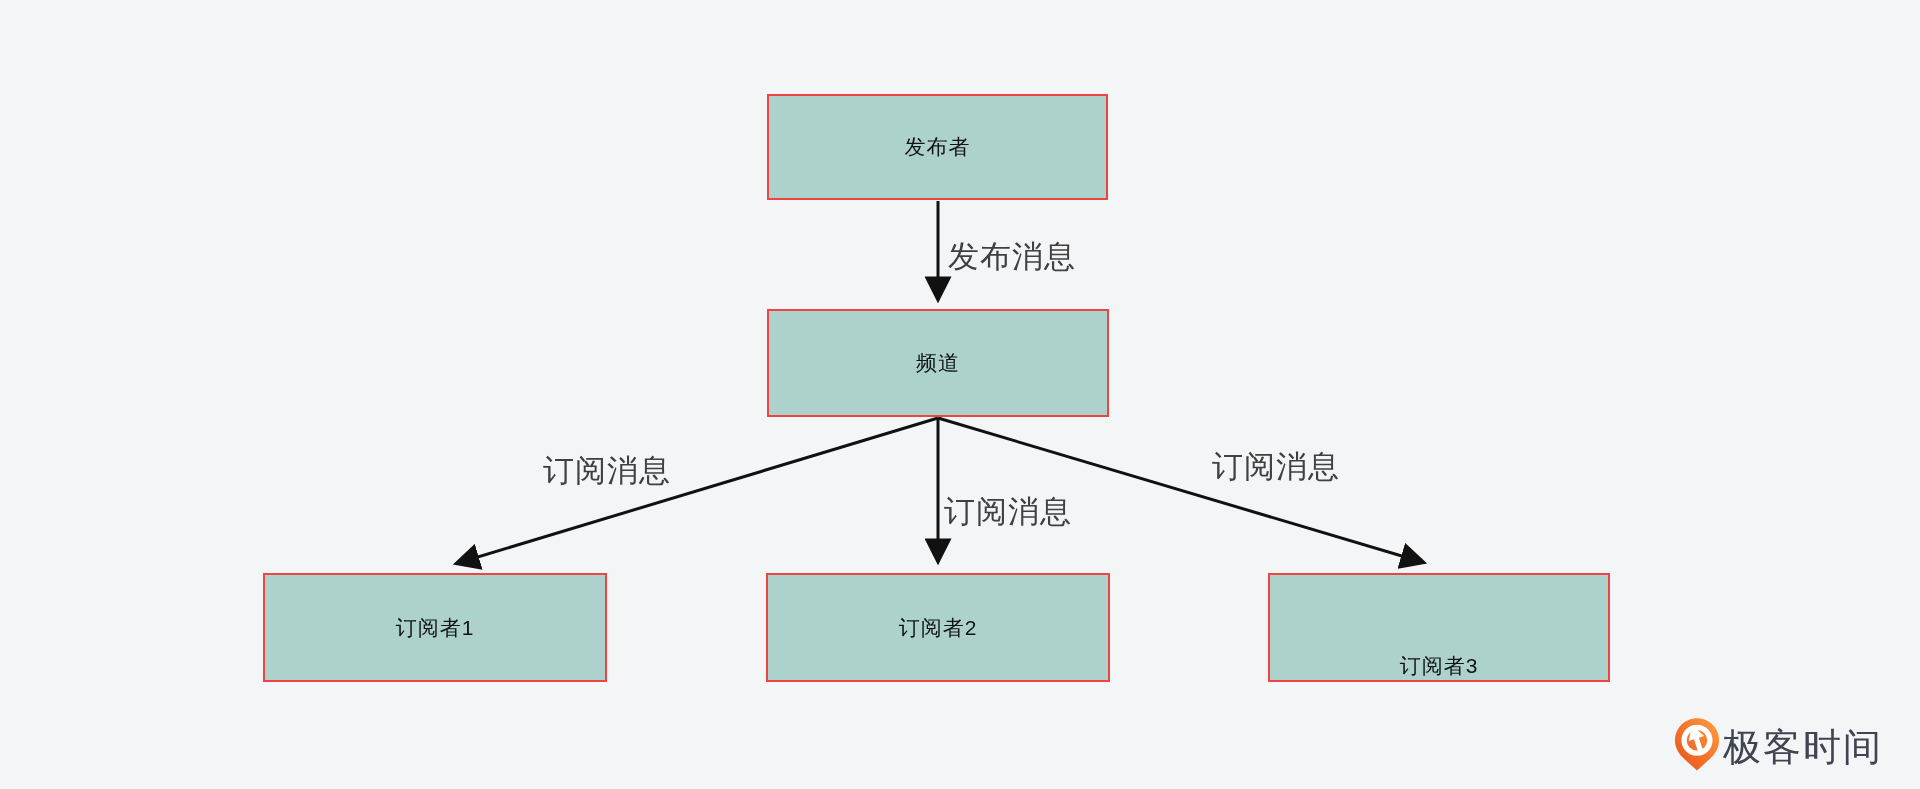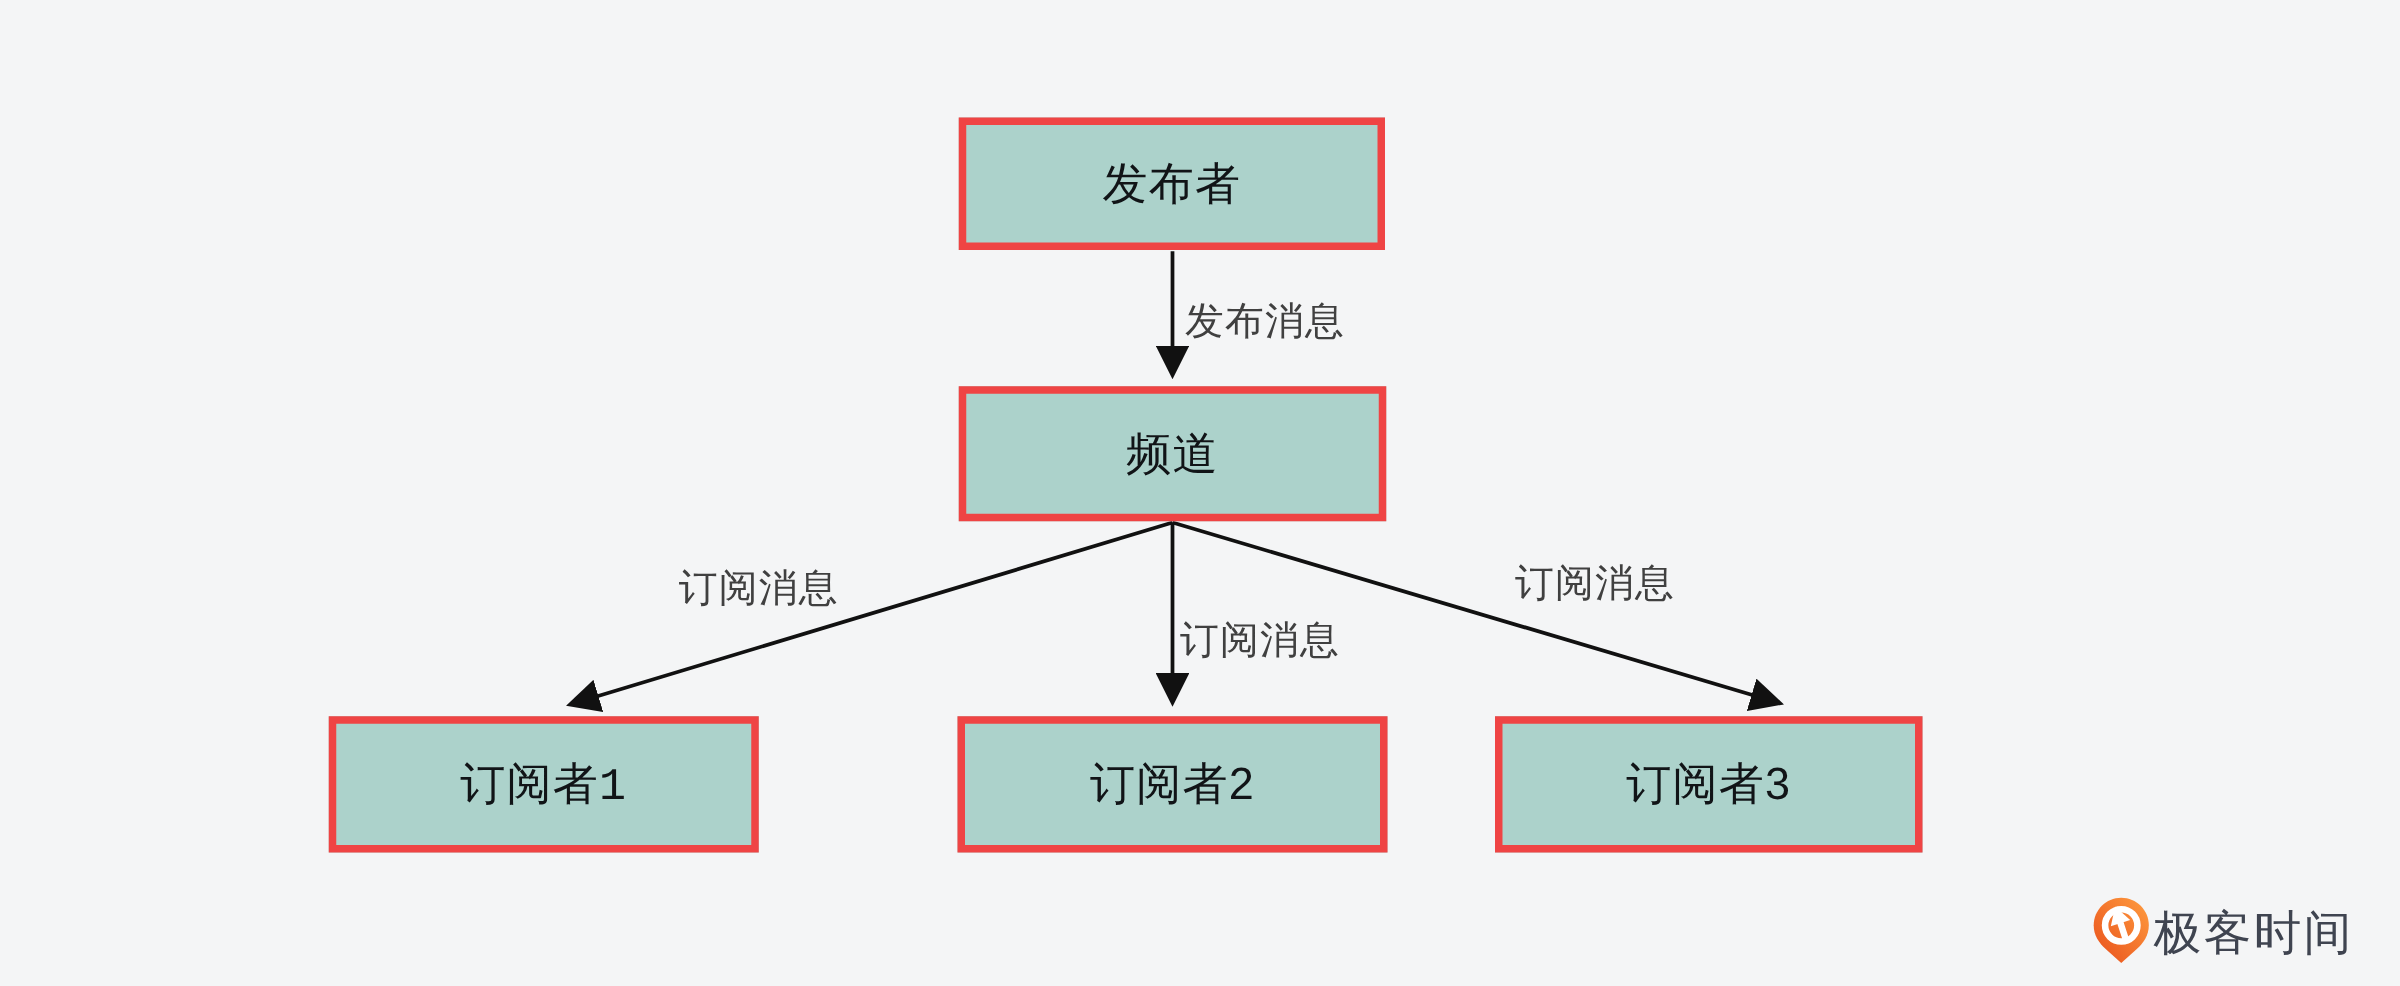--- a/index.html
+++ b/index.html
@@ -7,30 +7,30 @@
     width:1920px;height:789px;
     background:#f4f5f6;
     font-family:"Liberation Sans","DejaVu Sans",sans-serif;
     position:relative;overflow:hidden;
   }
   .canvas{position:absolute;inset:0;}
   .edges-svg{position:absolute;left:0;top:0;width:1920px;height:789px;}
   .node{
     position:absolute;
     background:#acd2cb;
-    border:6px solid #ef4444;
+    border:2px solid #ef4444;
     box-sizing:border-box;
     display:flex;align-items:center;justify-content:center;
-    font-size:36px;color:#111417;letter-spacing:1px;
+    font-size:21px;color:#111417;letter-spacing:1px;
   }
   .node-publisher{left:767px;top:94px;width:341px;height:106px;}
   .node-channel{left:767px;top:309px;width:342px;height:108px;}
-  .node-subscriber1{left:263px;top:573px;width:344px;height:109px;font-family:Liberation Mono, monospace;}
+  .node-subscriber1{left:263px;top:573px;width:344px;height:109px;}
   .node-subscriber2{left:766px;top:573px;width:344px;height:109px;}
-  .node-subscriber3{left:1196px;top:573px;width:342px;height:109px;}
+  .node-subscriber3{left:1268px;top:573px;width:342px;height:109px;align-items:flex-end;}
   .edge-label{
     position:absolute;
     font-size:31px;color:#404040;letter-spacing:1px;white-space:nowrap;
   }
   .label-publish{left:948px;top:236px;}
   .label-subscribe1{left:543px;top:450px;}
   .label-subscribe2{left:944px;top:491px;}
   .label-subscribe3{left:1212px;top:446px;}
   .brand{
     position:absolute;left:1674px;top:716px;

